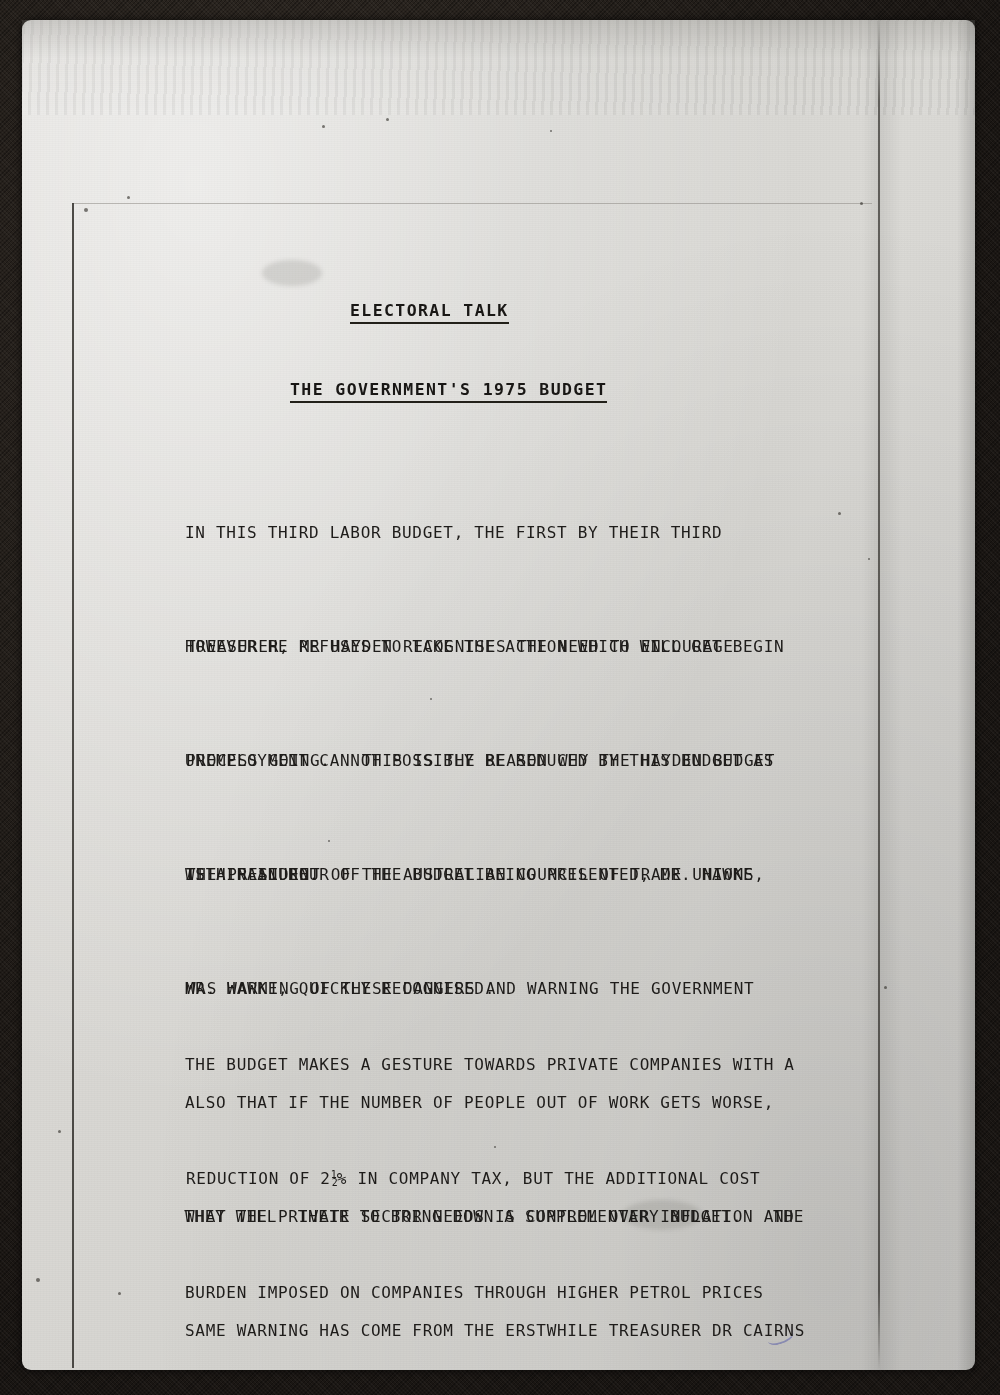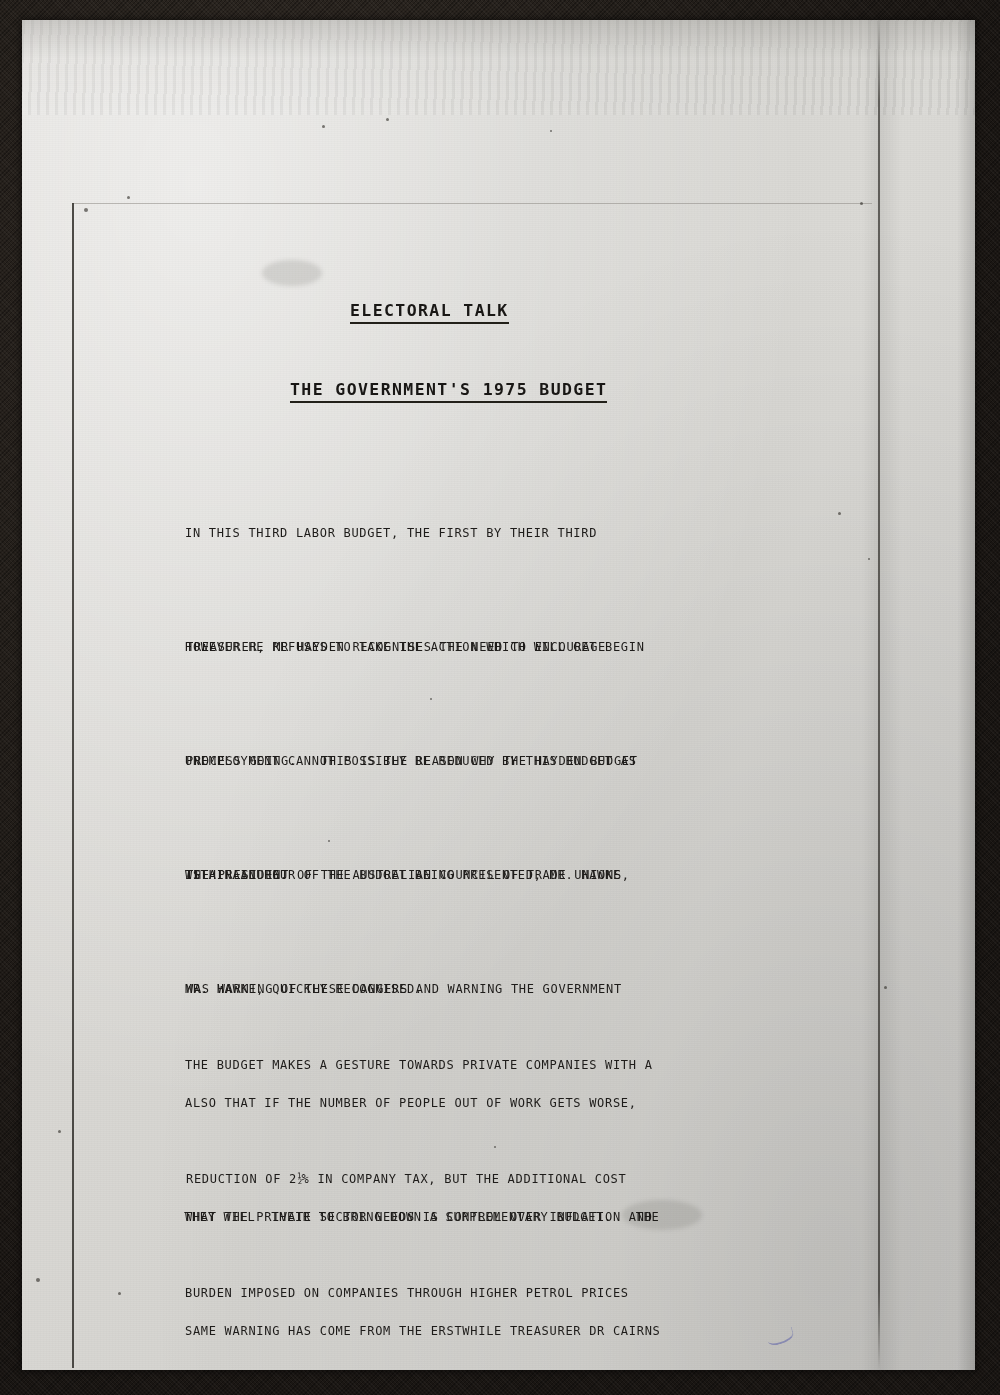--- a/index.html
+++ b/index.html
@@ -32,20 +32,21 @@
     left: 22px;
     top: 20px;
     width: 953px;
     height: 1350px;
     background-color: #d9d8d4;
     background-image:
       radial-gradient(ellipse at 18% 12%, rgba(255,255,255,0.55) 0%, rgba(255,255,255,0) 55%),
       radial-gradient(ellipse at 85% 92%, rgba(0,0,0,0.10) 0%, rgba(0,0,0,0) 60%),
       linear-gradient(105deg, #dedcd8 0%, #d5d4d0 42%, #dbdad6 70%, #cfcecb 100%);
     box-shadow: 0 0 6px 2px rgba(0,0,0,0.45);
+    border-radius: 9px;
   }
   
   #grain {
     position: absolute;
     inset: 0;
     opacity: 0.5;
     background-image:
       repeating-linear-gradient(0deg, rgba(0,0,0,0.022) 0 1px, transparent 1px 2px),
       repeating-linear-gradient(90deg, rgba(0,0,0,0.018) 0 1px, transparent 1px 3px);
   }
@@ -126,21 +127,21 @@
     padding-bottom: 2px;
   }
   #h-electoral { left: 328px; top: 281px; }
   #h-budget    { left: 268px; top: 360px; }
 
   .para {
     position: absolute;
     left: 163px;
     width: 700px;
     font-family: "DejaVu Sans Mono", monospace;
-    font-size: 12px;
+    font-size: 16px;
     line-height: 38px;
     letter-spacing: 0.7px;
     white-space: pre;
     color: #1e1c1a;
   }
   .para .line { display: block; }
 
   #p1 { top: 418px; }
   #p2 { top: 532px; }
   #p3 { top: 646px; }

